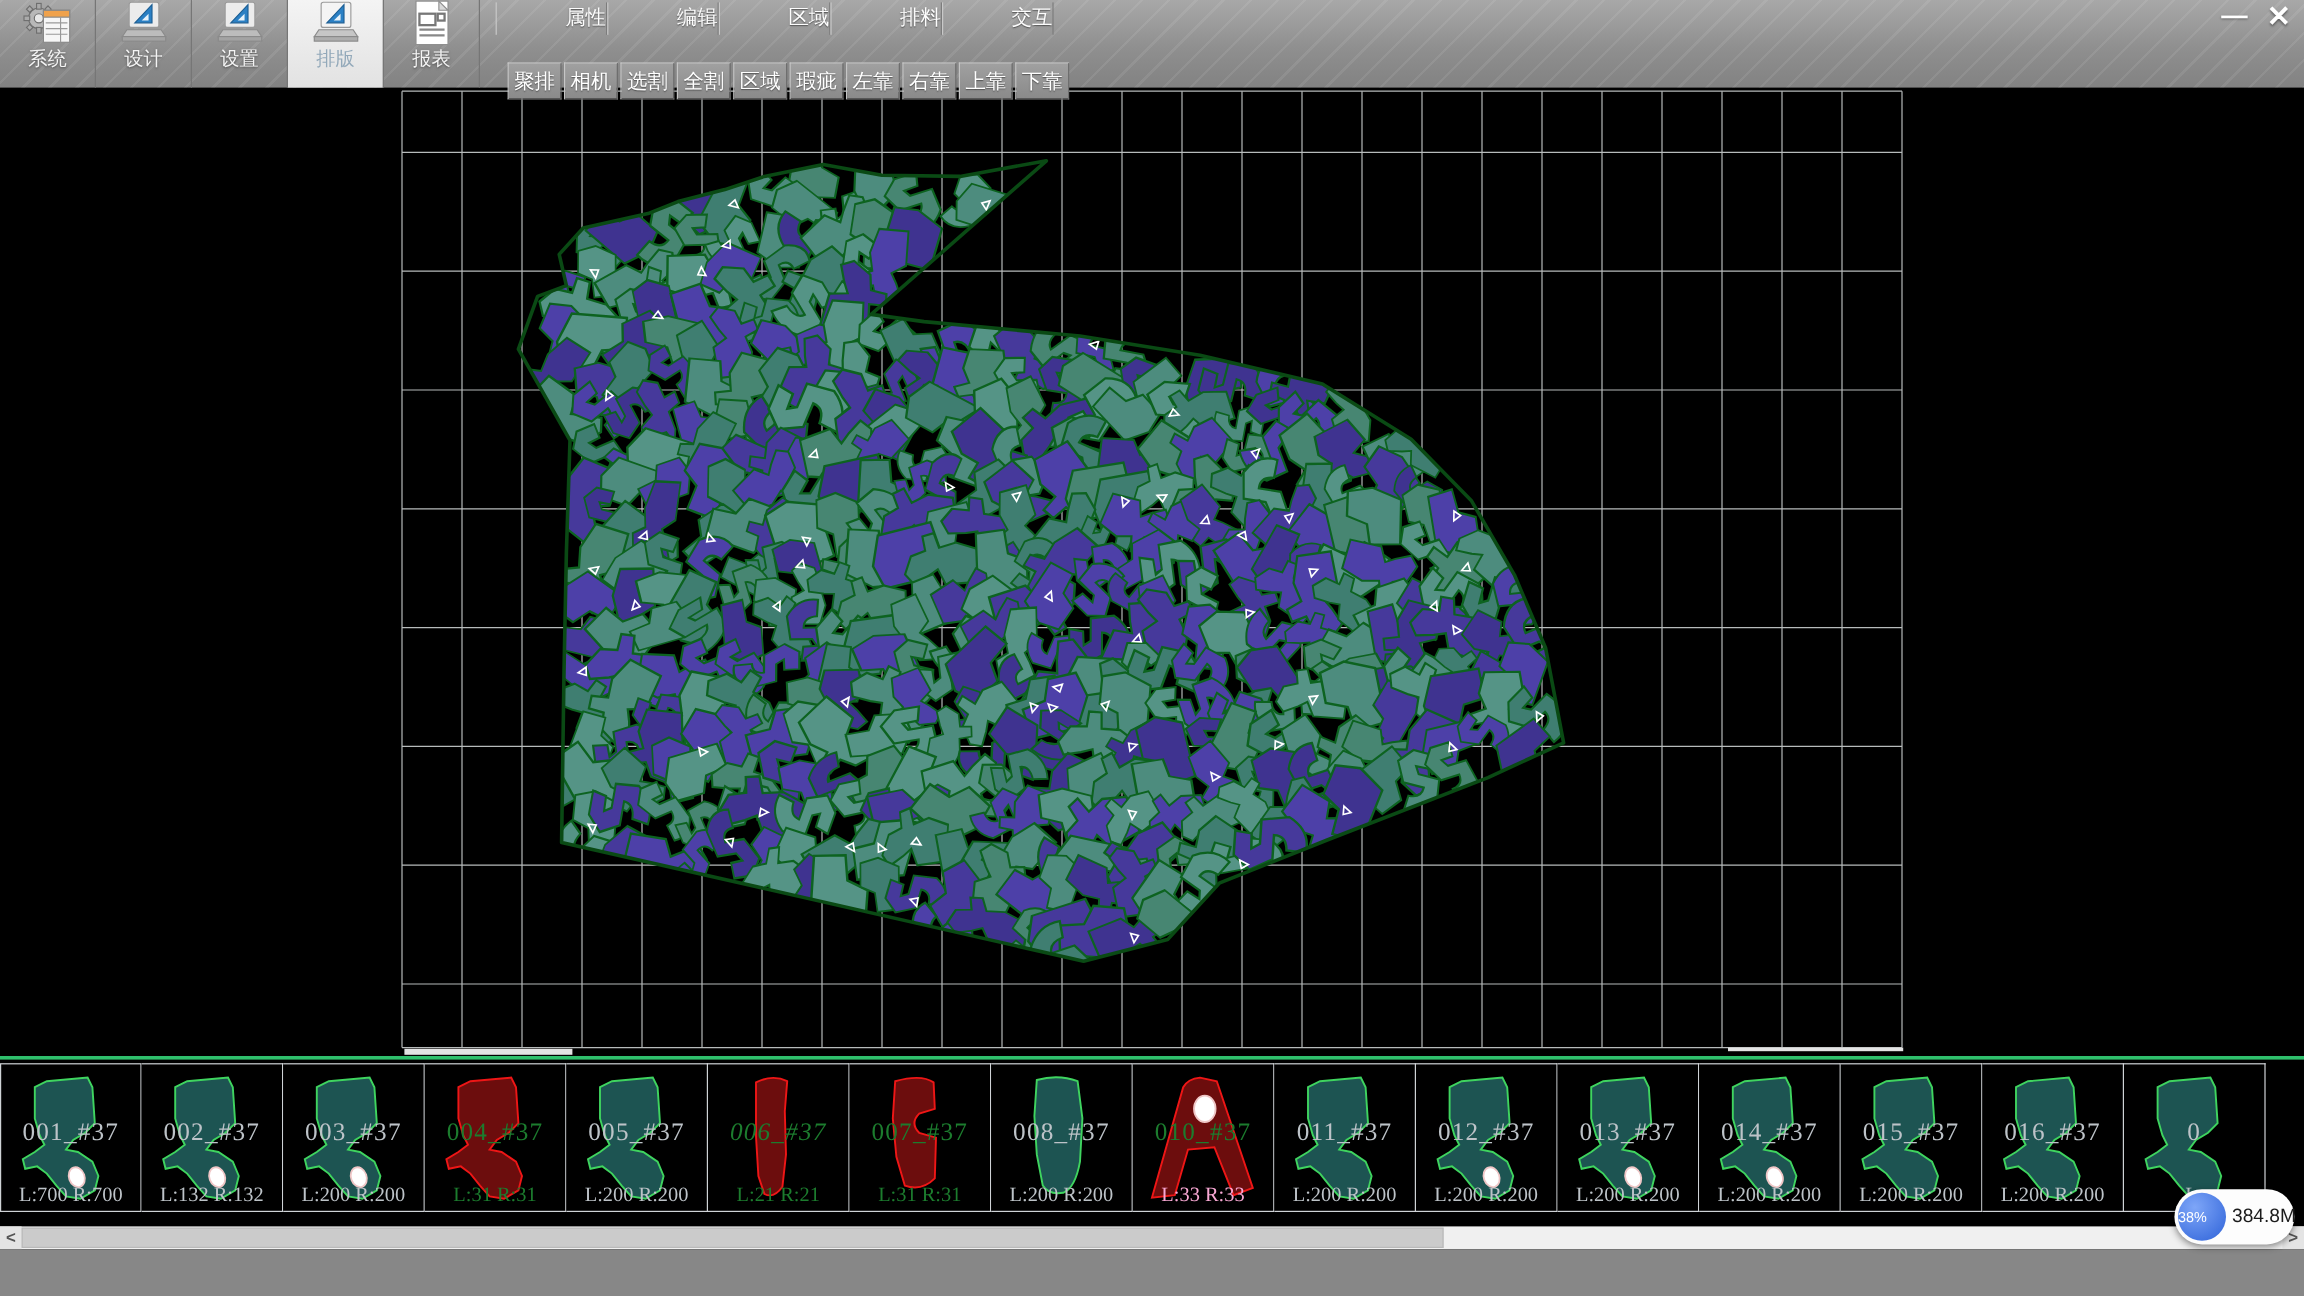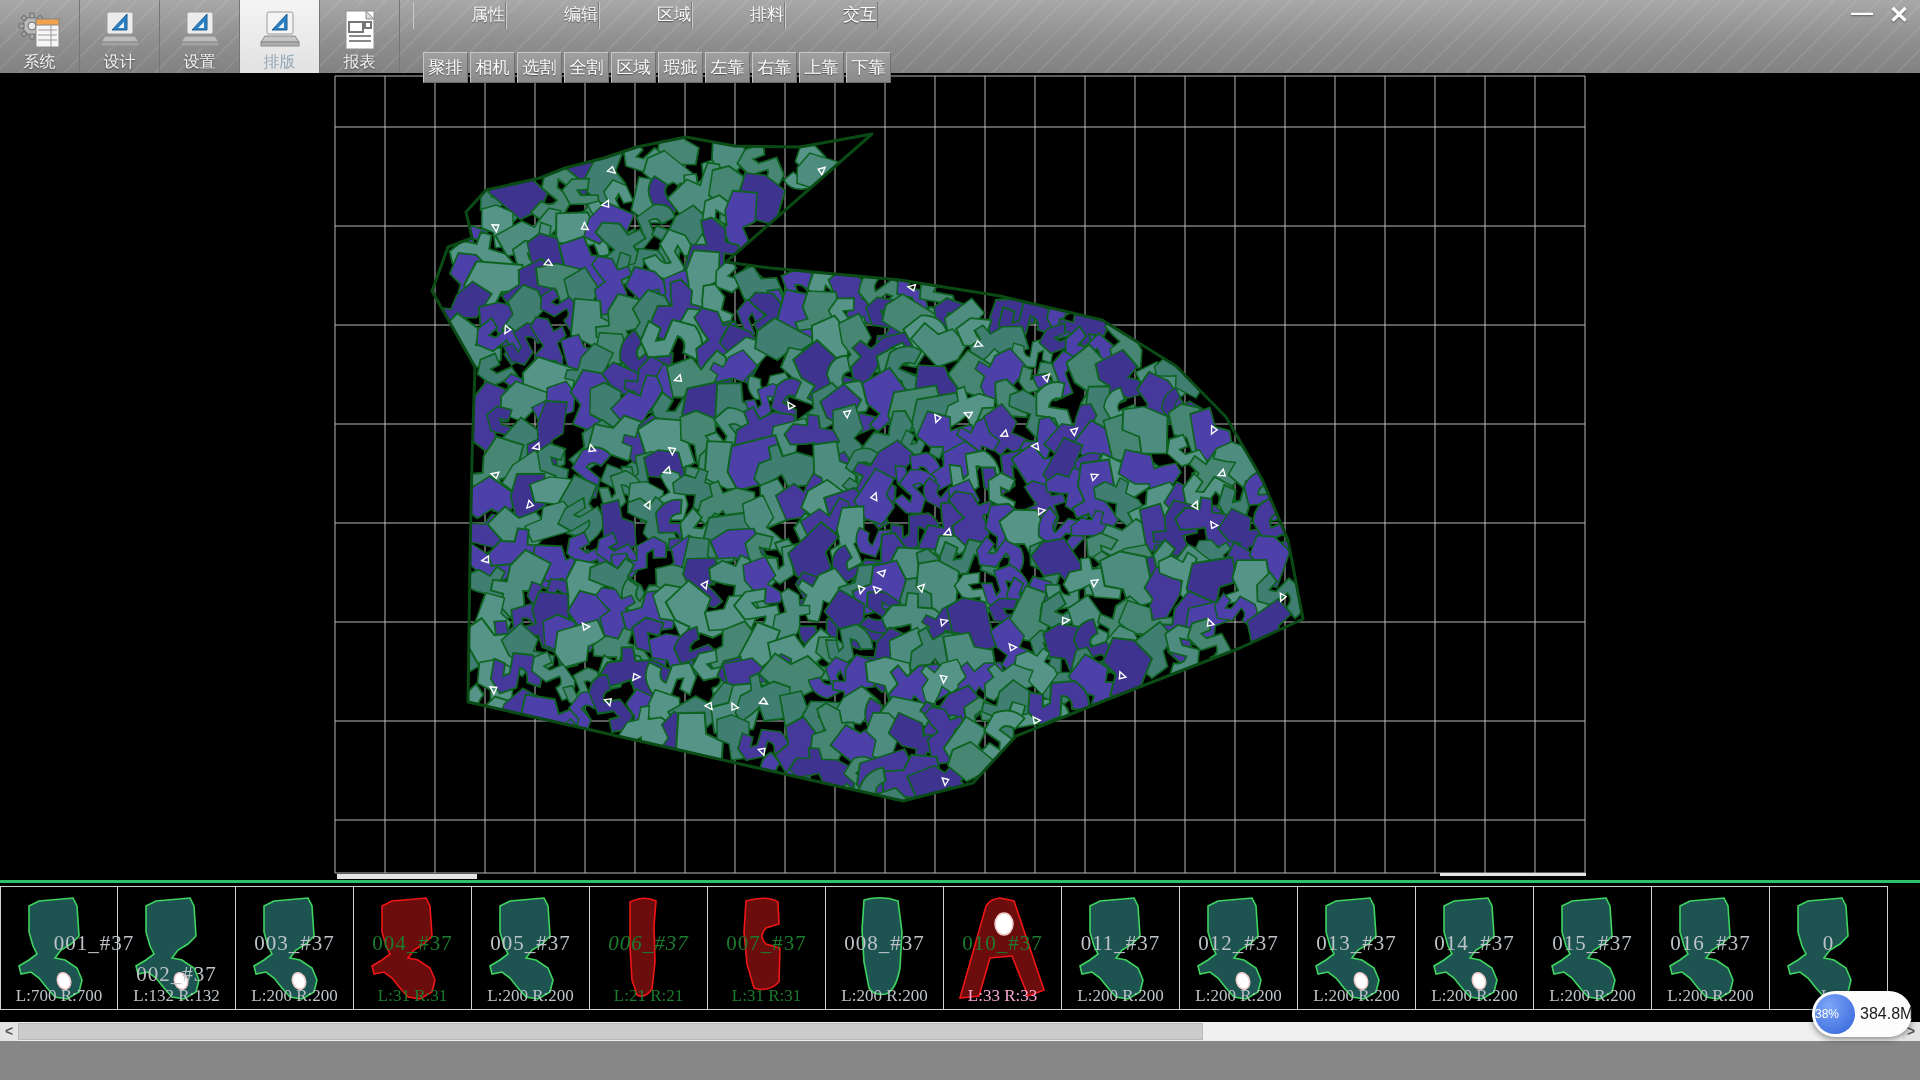--- a/index.html
+++ b/index.html
@@ -8,21 +8,21 @@
   .app { position:relative; width:1920px; height:1080px; background:#000; }
 
   
   .toolbar { position:absolute; left:0; top:0; width:1920px; height:73px;
              background:linear-gradient(180deg,#a8a8a8 0%,#8f8f8f 55%,#828282 100%); }
   .toolbar::after { content:""; position:absolute; inset:0; pointer-events:none;
              background:repeating-linear-gradient(135deg, rgba(255,255,255,.08) 0 2px, transparent 2px 16px); }
   .icon-tabs { position:absolute; left:0; top:0; height:73px; display:flex; z-index:3; }
   .itab { position:relative; width:80px; height:73px; border-right:1px solid #767676;
           display:flex; flex-direction:column; align-items:center; justify-content:flex-end;
-          padding-bottom:2px; cursor:default; }
+          padding-bottom:14px; cursor:default; }
   .itab.active { background:linear-gradient(180deg,#f4f4f4,#e2e2e2); }
   .itab .lbl { font-size:16px; color:#f4f4f4; text-shadow:0 1px 2px rgba(60,60,60,.8); line-height:18px; }
   .itab.active .lbl { color:#93a9ba; text-shadow:none; }
   .itab svg { display:block; margin-bottom:1px; }
 
   .menu-row1 { position:absolute; left:413px; top:2px; height:27px; display:flex; z-index:3; }
   .mbtn { width:93px; height:27px; line-height:26px; text-align:right; color:#fdfdfd;
           font-size:17px; text-shadow:0 1px 1px rgba(70,70,70,.9);
           border-left:1px solid #c9c9c9; border-right:1px solid #7c7c7c; }
   .menu-row2 { position:absolute; left:423px; top:52px; height:48px; display:flex; gap:2px; z-index:3; }
@@ -711,29 +711,29 @@
       <path d="M466,212 L 486,190 L 540,178 L 565,168 L 604,158 L 637,147 L 686,137 L 735,146 L 800,147 L 872,134 L 726,262 L 770,268 L 900,280 L 1000,296 L 1102,320 L 1176,366 L 1226,417 L 1262,479 L 1288,540 L 1303,619 L 1240,648 L 1106,700 L 1016,736 L 973,783 L 903,801 L 468,702 L 470,560 L 472,460 L 475,367 L 432,291 L 448,247 L 472,238 Z" fill="none" stroke="#0a4a14" stroke-width="3" stroke-linejoin="round"></path>
     </svg>
 
   <div class="tray">
     <div class="tray-inner" id="tray-inner">
         <div class="cell">
           <svg width="100" height="118" viewBox="0 0 100 112">
             <path d="M20,14 L30,9 L64,6 L68,14 L70,44 L62,52 L52,58 L46,66 L56,68 L68,76 L73,88 L70,100 L58,107 L46,105 L38,96 L30,86 L22,80 L12,82 L10,74 L20,68 L28,62 L24,54 L20,40 Z" fill="#1d5452" stroke="#3fd45f" stroke-width="1.6"></path>
             <ellipse cx="55" cy="89" rx="6.5" ry="8.5" transform="rotate(-20 55 89)" fill="#ffffff" stroke="#efc6c6" stroke-width="1.5"></ellipse>
           </svg>
-          <div class="cell-num" style="color: rgb(189, 195, 200); margin-left: 35px;">001_#37</div>
+          <div class="cell-num" style="color: rgb(189, 195, 200);">001_#37</div>
           <div class="cell-lr" style="color: rgb(189, 195, 200); margin-top: 28px;">L:700 R:700</div>
         </div>
         <div class="cell">
           <svg width="100" height="118" viewBox="0 0 100 112">
             <path d="M20,14 L30,9 L64,6 L68,14 L70,44 L62,52 L52,58 L46,66 L56,68 L68,76 L73,88 L70,100 L58,107 L46,105 L38,96 L30,86 L22,80 L12,82 L10,74 L20,68 L28,62 L24,54 L20,40 Z" fill="#1d5452" stroke="#3fd45f" stroke-width="1.6"></path>
             <ellipse cx="55" cy="89" rx="6.5" ry="8.5" transform="rotate(-20 55 89)" fill="#ffffff" stroke="#efc6c6" stroke-width="1.5"></ellipse>
           </svg>
-          <div class="cell-num" style="color: rgb(189, 195, 200); margin-top: 31px;">002_#37</div>
+          <div class="cell-num" style="color: rgb(189, 195, 200);">002_#37</div>
           <div class="cell-lr" style="color: rgb(189, 195, 200);">L:132 R:132</div>
         </div>
         <div class="cell">
           <svg width="100" height="118" viewBox="0 0 100 112">
             <path d="M20,14 L30,9 L64,6 L68,14 L70,44 L62,52 L52,58 L46,66 L56,68 L68,76 L73,88 L70,100 L58,107 L46,105 L38,96 L30,86 L22,80 L12,82 L10,74 L20,68 L28,62 L24,54 L20,40 Z" fill="#1d5452" stroke="#3fd45f" stroke-width="1.6"></path>
             <ellipse cx="55" cy="89" rx="6.5" ry="8.5" transform="rotate(-20 55 89)" fill="#ffffff" stroke="#efc6c6" stroke-width="1.5"></ellipse>
           </svg>
           <div class="cell-num" style="color: rgb(189, 195, 200);">003_#37</div>
           <div class="cell-lr" style="color: rgb(189, 195, 200);">L:200 R:200</div>
         </div>

